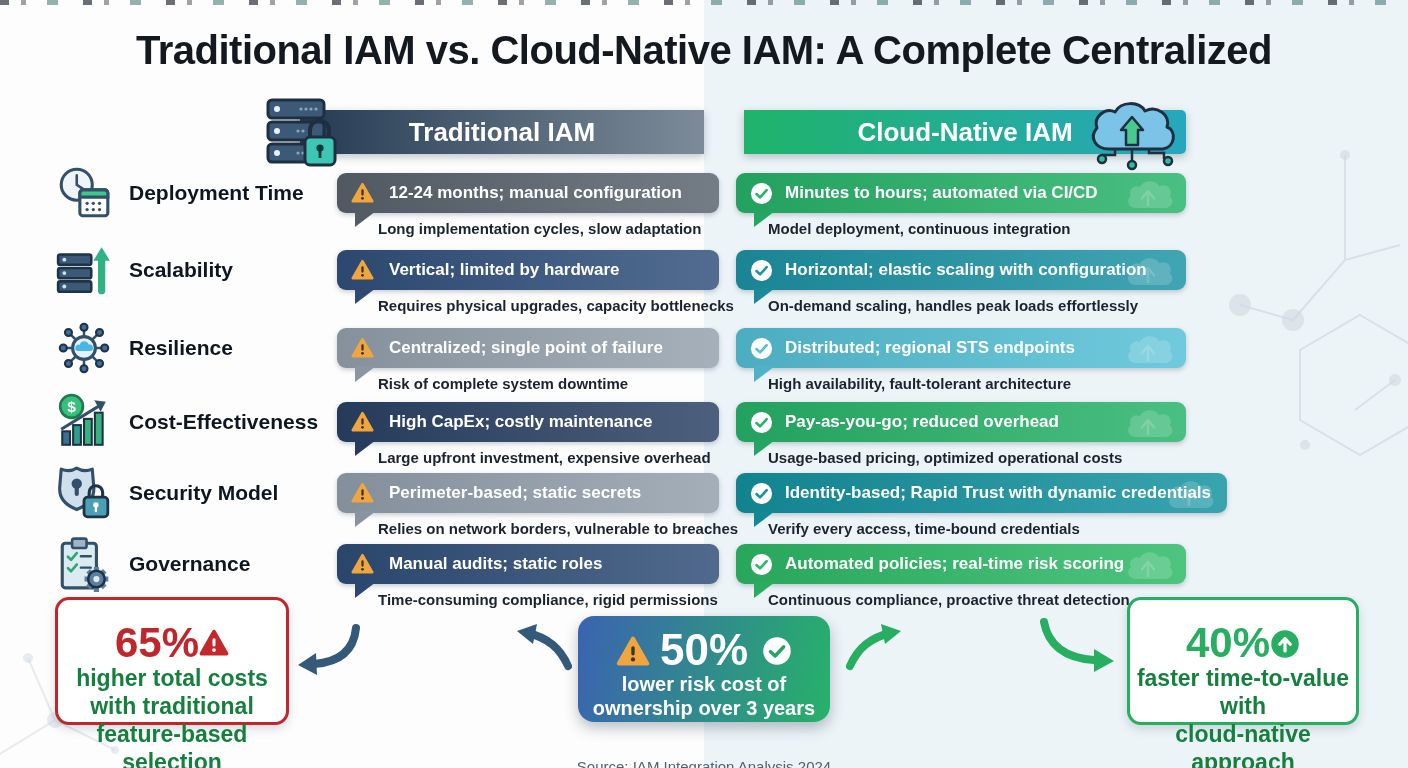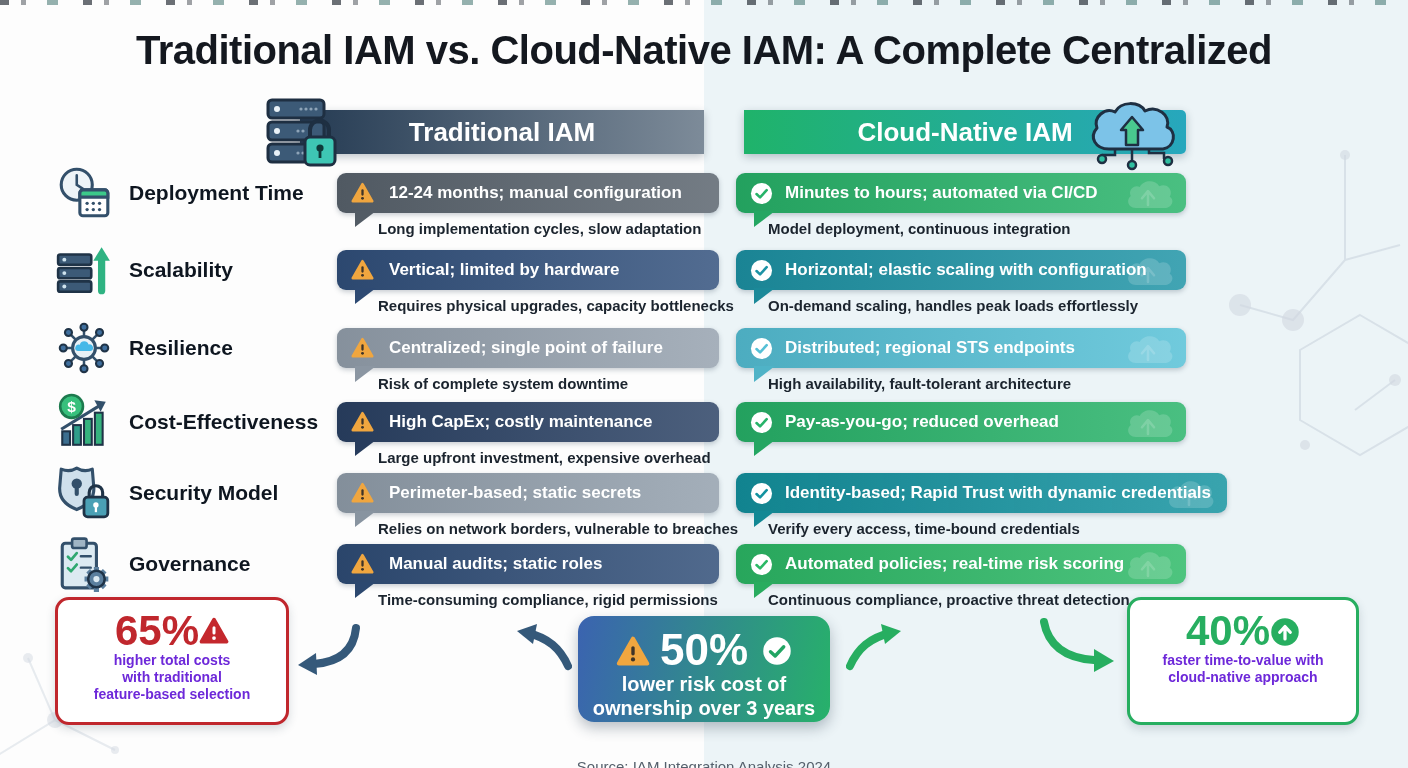--- a/index.html
+++ b/index.html
@@ -47,24 +47,24 @@
   .cloud-mark{position:absolute;right:12px;top:2px;width:52px;height:36px;color:#fff;opacity:.30;}
   .sub{position:absolute;top:47px;font-size:15px;font-weight:700;color:#1b242e;white-space:nowrap;}
   .tsub{left:378px;}
   .csub{left:768px;}
 
   
   .stat-box{position:absolute;background:#fff;border:3px solid var(--c,#444);border-radius:14px;
     box-shadow:0 4px 10px rgba(40,60,80,.18);text-align:center;}
   .stat-left{left:55px;top:597px;width:228px;height:122px;}
   .stat-right{left:1127px;top:597px;width:226px;height:122px;}
-  .stat-val-row{display:flex;align-items:center;justify-content:center;gap:0;margin-top:10px;}
+  .stat-val-row{display:flex;align-items:center;justify-content:center;gap:0;margin-top:22px;}
   .stat-value{font-size:42px;font-weight:700;color:var(--c,#444);line-height:1;}
   .stat-ico{width:30px;height:28px;}
-  .stat-line{font-size:14px;font-weight:700;color:#6d28d9;line-height:1.22;}
+  .stat-line{font-size:23px;font-weight:700;color:#15803d;line-height:1.22;}
 
   .stat-center{position:absolute;left:578px;top:616px;width:252px;height:106px;border-radius:16px;
     background:linear-gradient(100deg,#3b63b0,#27b16a);box-shadow:0 6px 14px rgba(30,50,70,.30);
     color:#fff;text-align:center;}
   .stat-center .stat-val-row{margin-top:12px;gap:14px;}
   .stat-center .stat-value{color:#fff;font-size:44px;}
   .stat-center .stat-line{color:#fff;font-size:20px;}
 
   .arrow{position:absolute;}
 
@@ -395,20 +395,21 @@
           </svg>
         </span>
       <span>Pay-as-you-go; reduced overhead</span>
       <span class="cloud-mark">
           <svg width="52" height="36">
             <use href="#i-cloudmark"></use>
           </svg>
         </span>
       <span class="tail"></span>
     </div>
+    <div class="sub csub">Usage-based pricing, optimized operational costs</div>
   </div>
 
   <div class="row" style="top:473px">
     <div class="cat">
       <span class="cat-icon">
           <svg width="58" height="58">
             <use href="#i-cat-security"></use>
           </svg>
         </span>
       <span class="cat-label">Security Model</span>

